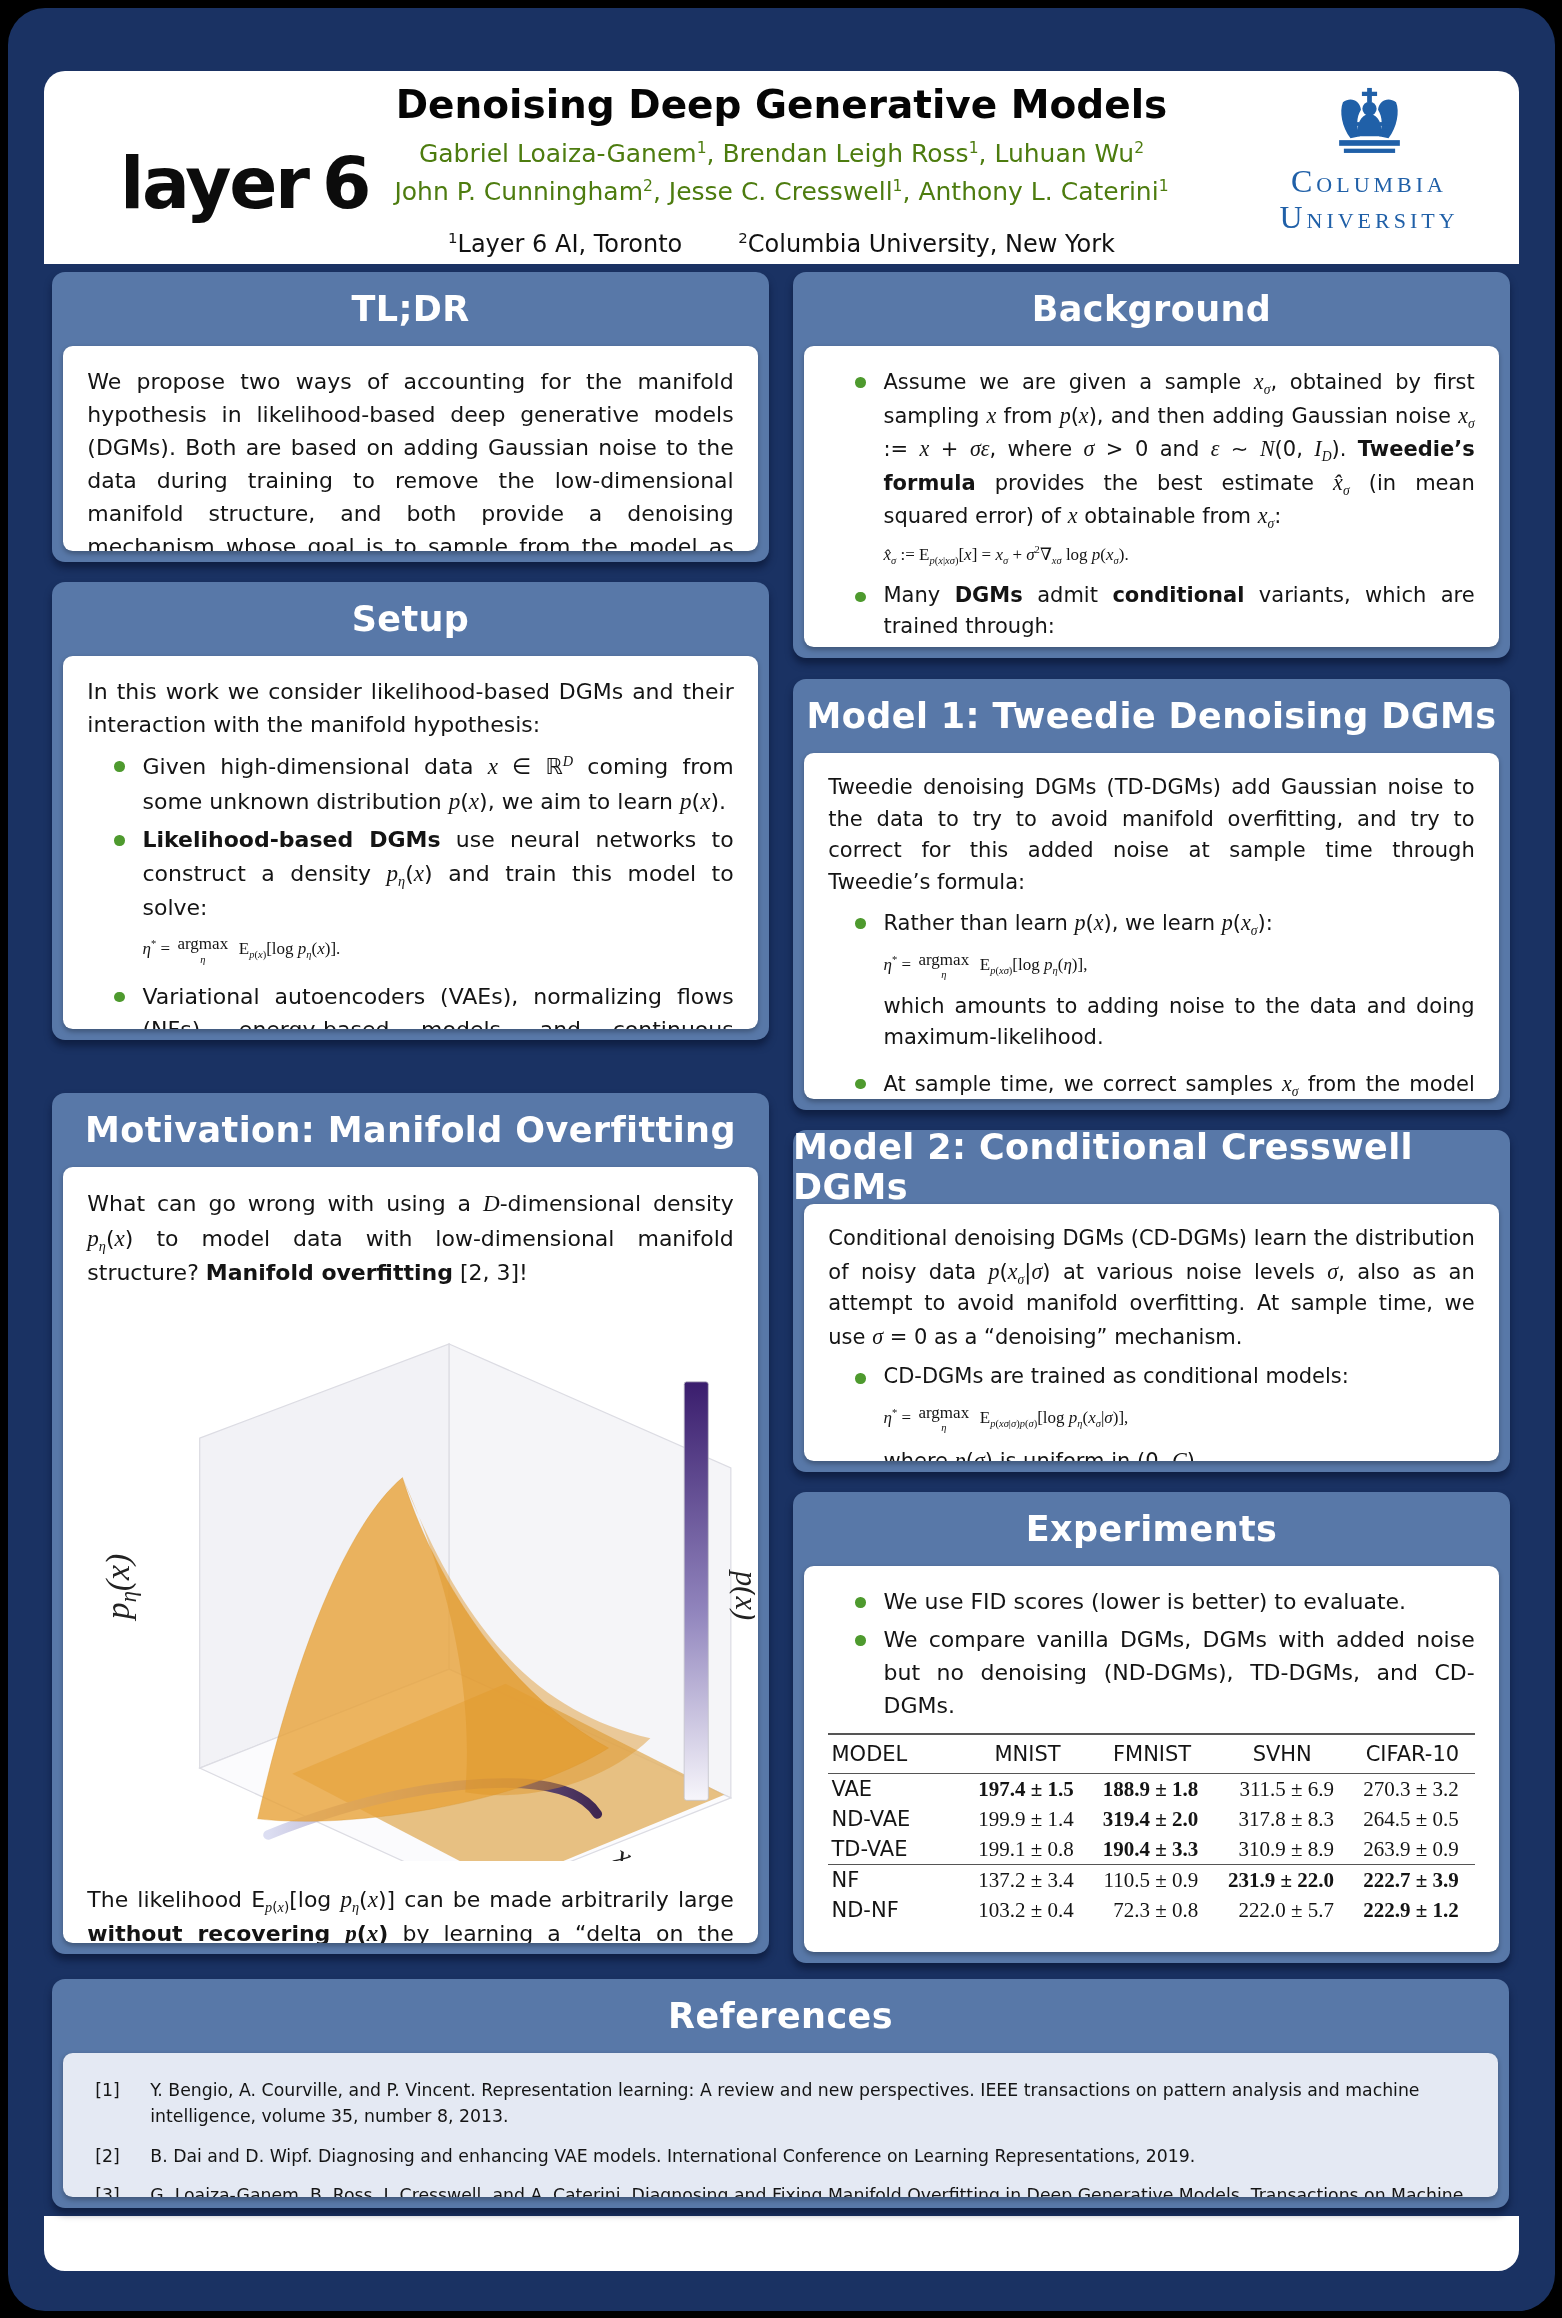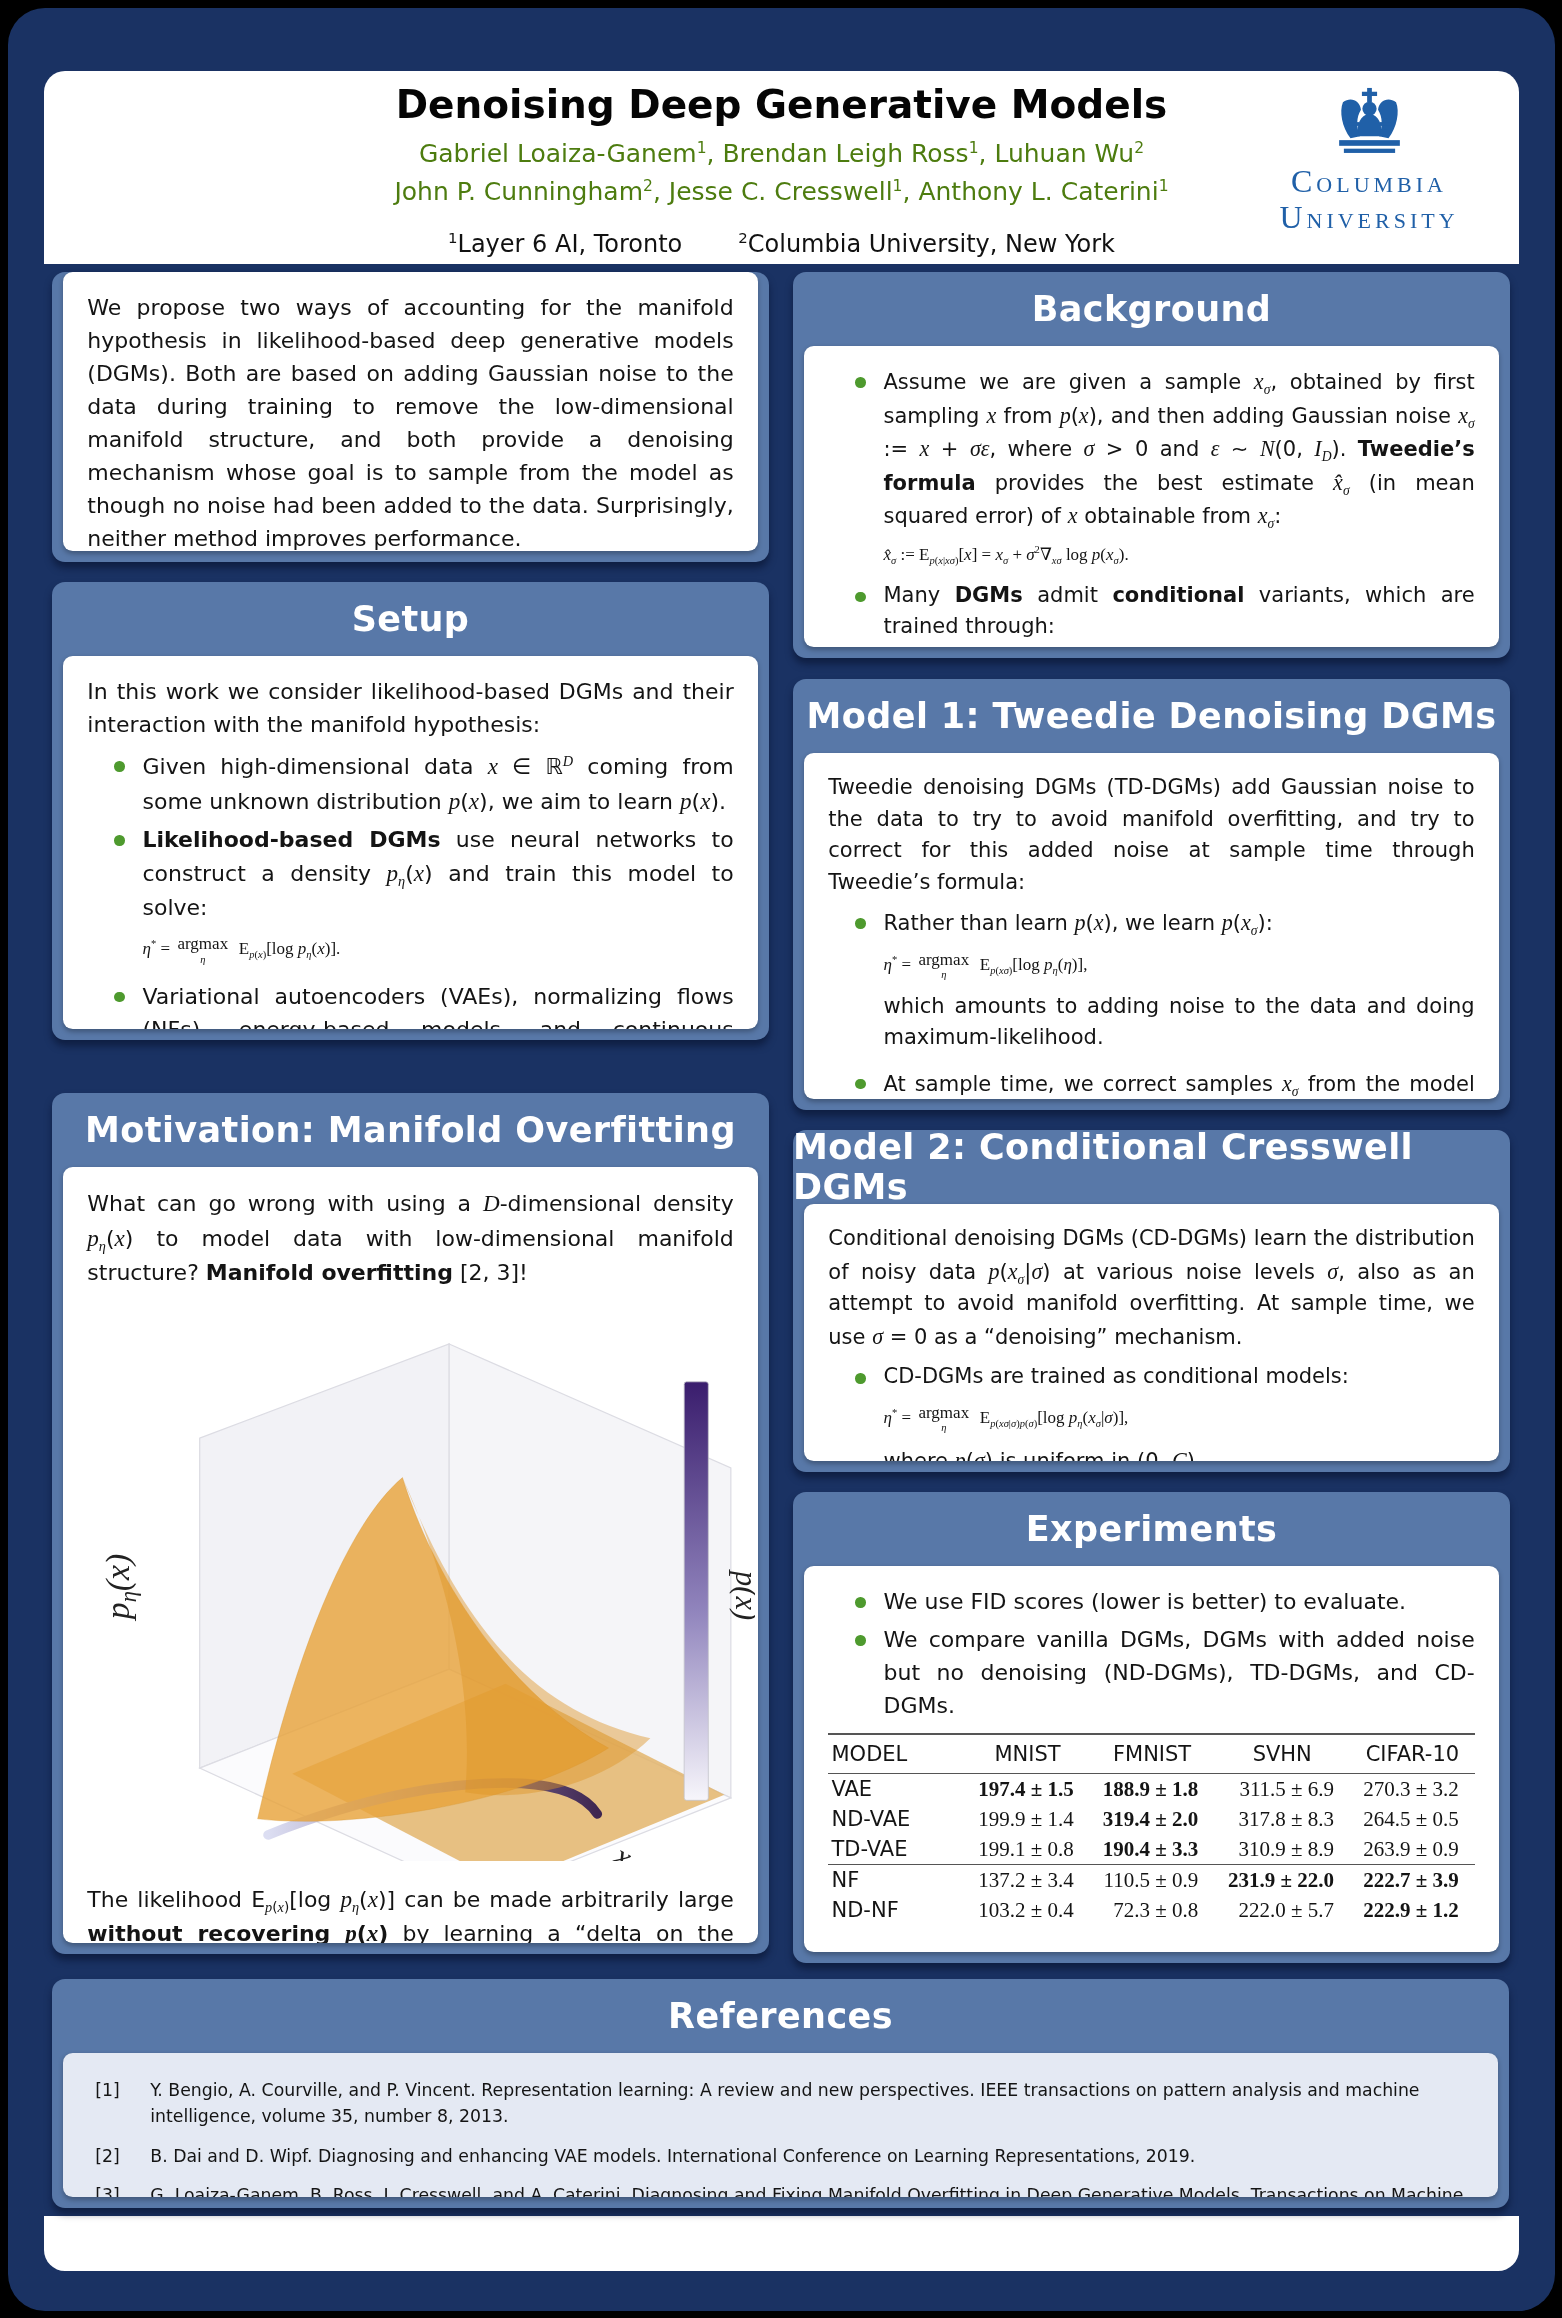--- a/index.html
+++ b/index.html
@@ -71,20 +71,21 @@
   .ref-num{width:55px;flex:none;}
   .ref-text{flex:1;}
 </style>
 </head>
 <body>
 
 <div class="navy-bg"></div>
 <div class="page">
   <div class="content-band"></div>
 
+  <div class="logo"><span>layer</span><span class="six">6</span></div>
   <div class="hdr-title">Denoising Deep Generative Models</div>
   <div class="hdr-authors a1">Gabriel Loaiza-Ganem<sup>1</sup>, Brendan Leigh Ross<sup>1</sup>, Luhuan Wu<sup>2</sup></div>
   <div class="hdr-authors a2">John P. Cunningham<sup>2</sup>, Jesse C. Cresswell<sup>1</sup>, Anthony L. Caterini<sup>1</sup></div>
   <div class="hdr-affil"><span><sup>1</sup>Layer 6 AI, Toronto</span><span class="gap"></span><span><sup>2</sup>Columbia University, New York</span></div>
   <div class="columbia">
     <svg width="95" height="74" viewBox="0 0 100 78">
       <g fill="#2060a8">
         <rect x="47.5" y="1" width="5" height="15"></rect>
         <rect x="42" y="5" width="16" height="4.5"></rect>
         <circle cx="50" cy="23" r="7.5"></circle>
@@ -97,20 +98,21 @@
           <rect x="27" y="37" width="12" height="4"></rect>
         <rect x="65" y="33" width="4" height="12"></rect>
           <rect x="61" y="37" width="12" height="4"></rect>
       </g>
     </svg>
     <div class="cname">Columbia</div>
     <div class="cname">University</div>
   </div>
 
   <div class="sec" id="sec-tldr">
+    <div class="sec-title">TL;DR</div>
     <div class="sec-card">
         <div class="para">We propose two ways of accounting for the manifold hypothesis in likelihood-based deep generative models (DGMs). Both are based on adding Gaussian noise to the data during training to remove the low-dimensional manifold structure, and both provide a denoising mechanism whose goal is to sample from the model as though no noise had been added to the data. Surprisingly, neither method improves performance.</div>
       </div>
   </div>
 
   <div class="sec" id="sec-setup">
     <div class="sec-title">Setup</div>
     <div class="sec-card">
         <div class="para">In this work we consider likelihood-based DGMs and their interaction with the manifold hypothesis:</div>
         <div class="blts">

